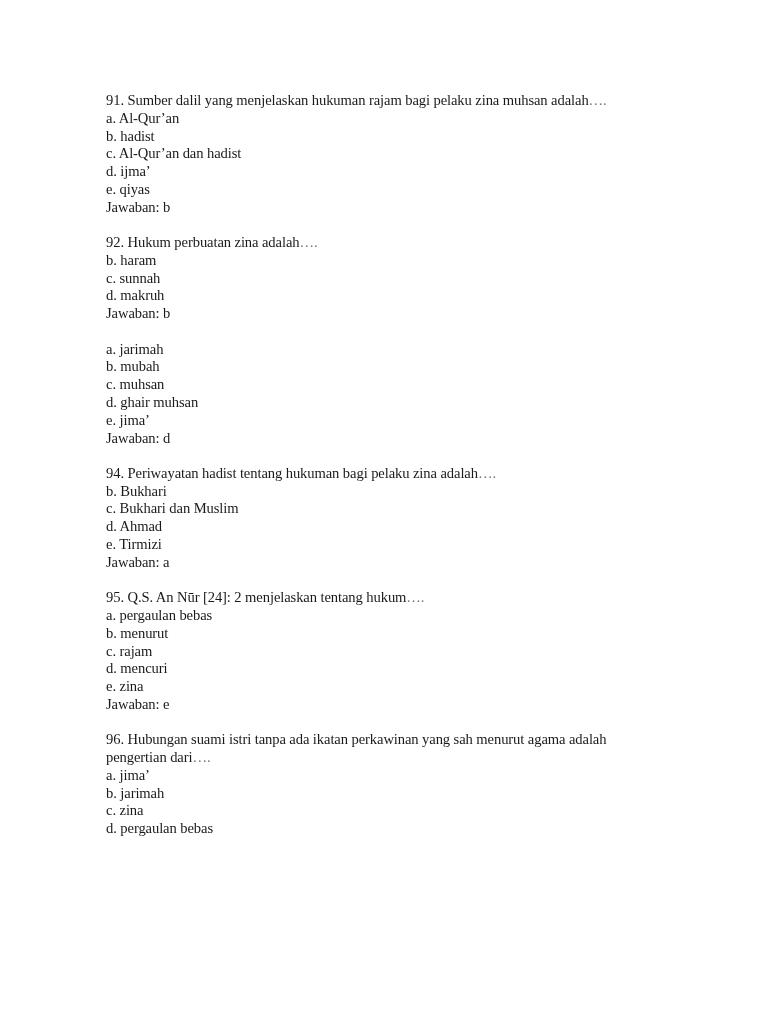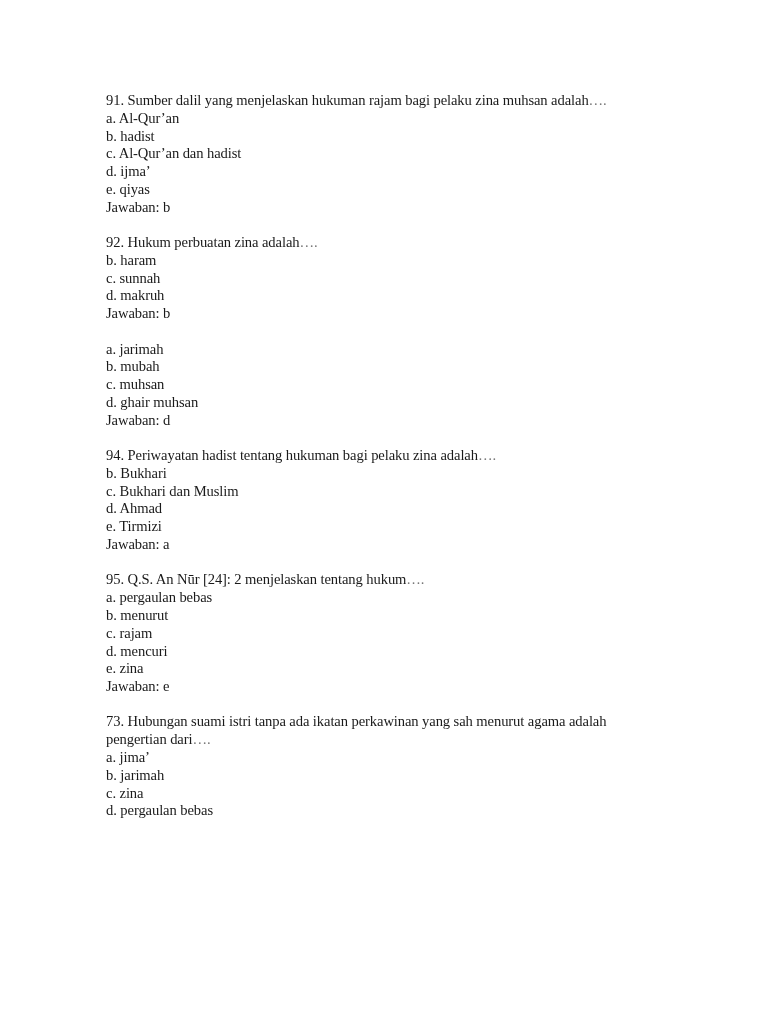--- a/index.html
+++ b/index.html
@@ -59,20 +59,21 @@
     <div class="line"><span>c.</span> <span>sunnah</span></div>
     <div class="line"><span>d.</span> <span>makruh</span></div>
     <div class="line">Jawaban: b</div>
   </div>
 
   <div class="question">
     <div class="line"><span>a.</span> <span>jarimah</span></div>
     <div class="line"><span>b.</span> <span>mubah</span></div>
     <div class="line"><span>c.</span> <span>muhsan</span></div>
     <div class="line"><span>d.</span> <span>ghair muhsan</span></div>
+    <div class="line"><span>e.</span> <span>jima’</span></div>
     <div class="line">Jawaban: d</div>
   </div>
 
   <div class="question">
     <div class="line stem"><span>94.</span> <span>Periwayatan hadist tentang hukuman bagi pelaku zina adalah</span><span class="dots">….</span></div>
     <div class="line"><span>b.</span> <span>Bukhari</span></div>
     <div class="line"><span>c.</span> <span>Bukhari dan Muslim</span></div>
     <div class="line"><span>d.</span> <span>Ahmad</span></div>
     <div class="line"><span>e.</span> <span>Tirmizi</span></div>
     <div class="line">Jawaban: a</div>
@@ -82,20 +83,20 @@
     <div class="line stem"><span>95.</span> <span>Q.S. An Nūr [24]: 2 menjelaskan tentang hukum</span><span class="dots">….</span></div>
     <div class="line"><span>a.</span> <span>pergaulan bebas</span></div>
     <div class="line"><span>b.</span> <span>menurut</span></div>
     <div class="line"><span>c.</span> <span>rajam</span></div>
     <div class="line"><span>d.</span> <span>mencuri</span></div>
     <div class="line"><span>e.</span> <span>zina</span></div>
     <div class="line">Jawaban: e</div>
   </div>
 
   <div class="question">
-    <div class="line stem"><span>73.</span> <span>Hubungan suami istri tanpa ada ikatan perkawinan yang sah menurut agama adalah pengertian dari</span><span class="dots">….</span></div>
+    <div class="line stem"><span>96.</span> <span>Hubungan suami istri tanpa ada ikatan perkawinan yang sah menurut agama adalah pengertian dari</span><span class="dots">….</span></div>
     <div class="line"><span>a.</span> <span>jima’</span></div>
     <div class="line"><span>b.</span> <span>jarimah</span></div>
     <div class="line"><span>c.</span> <span>zina</span></div>
     <div class="line"><span>d.</span> <span>pergaulan bebas</span></div>
   </div>
 
 </div>
 
 </body></html>

